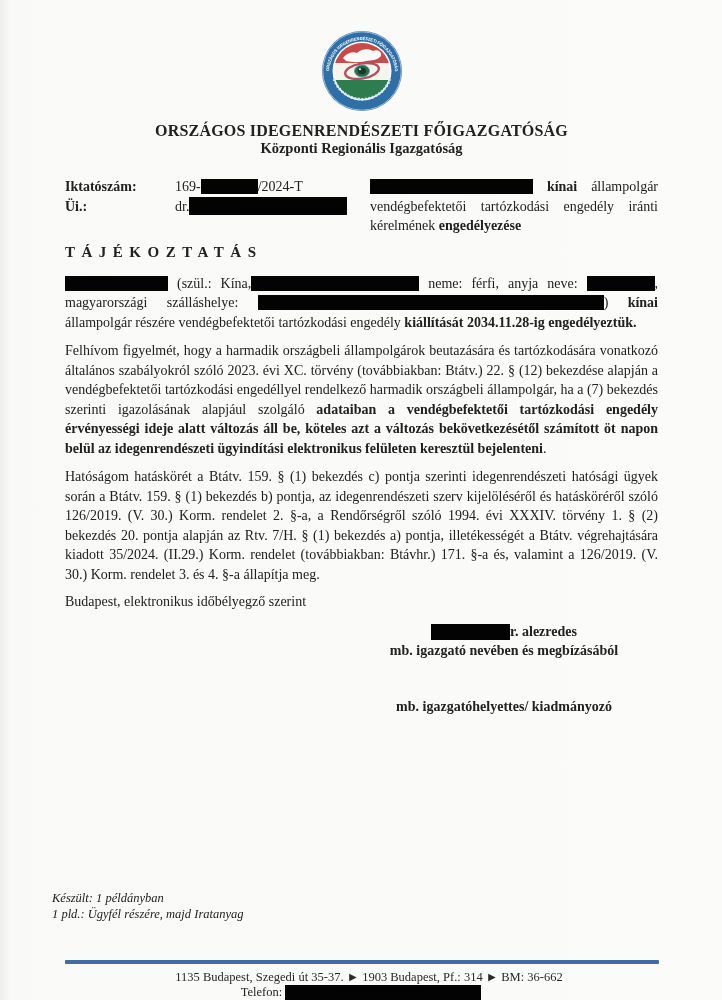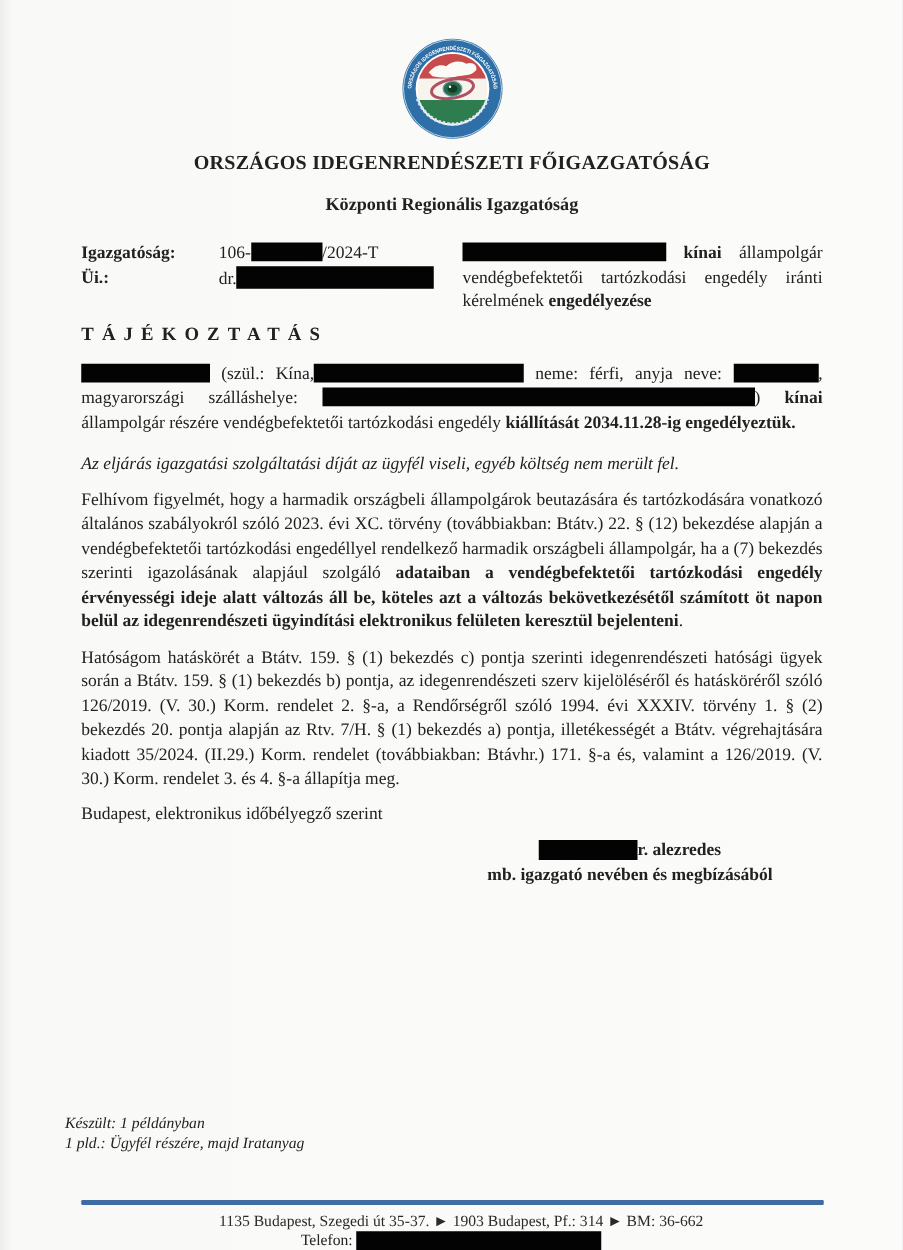--- a/index.html
+++ b/index.html
@@ -20,21 +20,21 @@
 
   .agency-title {
     margin-top: 8px;
     text-align: center;
     font-weight: bold;
     font-size: 16px;
     line-height: 18px;
     letter-spacing: 0.2px;
   }
   .agency-subtitle {
-    margin-top: 16px;
+    margin-top: 0;
     text-align: center;
     font-weight: bold;
     font-size: 14.5px;
     line-height: 16px;
   }
 
   .meta { display: flex; margin-top: 21px; font-size: 14px; line-height: 19.5px; }
   .meta-left { width: 305px; flex: 0 0 305px; }
   .meta-left .mrow { display: flex; }
   .meta-left .mlabel { width: 110px; flex: 0 0 110px; font-weight: bold; }
@@ -141,22 +141,22 @@
       </text>
       <path d="M 13 53 A 29.5 29.5 0 0 0 69 53" fill="none" stroke="#d9e6f2" stroke-width="2.6" stroke-dasharray="2 1.6"></path>
     </svg>
 
     <div class="agency-title">ORSZÁGOS IDEGENRENDÉSZETI FŐIGAZGATÓSÁG</div>
     <div class="agency-subtitle">Központi Regionális Igazgatóság</div>
 
     <div class="meta">
       <div class="meta-left">
         <div class="mrow">
-          <span class="mlabel">Igazgatóság:</span>
-          <span class="mvalue"><span>106-</span><span class="redact" style="width:57px"></span><span>/2024-T</span></span>
+          <span class="mlabel">Iktatószám:</span>
+          <span class="mvalue"><span>169-</span><span class="redact" style="width:57px"></span><span>/2024-T</span></span>
         </div>
         <div class="mrow">
           <span class="mlabel">Üi.:</span>
           <span class="mvalue"><span>dr.</span><span class="redact tall" style="width:158px"></span></span>
         </div>
       </div>
       <div class="meta-right">
         <span class="mvalue"><span class="redact" style="width:163px"></span>
           <b>kínai</b>
           <span>állampolgár vendégbefektetői tartózkodási engedély iránti kérelmének</span>
@@ -169,35 +169,35 @@
     <div class="para first"><span class="redact" style="width:103px"></span>
       <span>(szül.: Kína,</span><span class="redact" style="width:168px"></span>
       <span>neme: férfi, anyja neve:</span>
       <span class="redact" style="width:68px"></span><span>,</span>
       <span>magyarországi szálláshelye:</span>
       <span class="redact" style="width:346px"></span><span>)</span>
       <b>kínai</b>
       <span>állampolgár részére vendégbefektetői tartózkodási engedély</span>
       <b>kiállítását 2034.11.28-ig engedélyeztük.</b></div>
 
-    <div class="fee-note">Az eljárás igazgatási szolgáltatási díját az ügyfél viseli, egyéb költség nem merült fel.</div>
 
     <div class="para"><span>Felhívom figyelmét, hogy a harmadik országbeli állampolgárok beutazására és tartózkodására vonatkozó általános szabályokról szóló 2023. évi XC. törvény (továbbiakban: Btátv.) 22. § (12) bekezdése alapján a vendégbefektetői tartózkodási engedéllyel rendelkező harmadik országbeli állampolgár, ha a (7) bekezdés szerinti igazolásának alapjául szolgáló</span>
       <b>adataiban a vendégbefektetői tartózkodási engedély érvényességi ideje alatt változás áll be, köteles azt a változás bekövetkezésétől számított öt napon belül az idegenrendészeti ügyindítási elektronikus felületen keresztül bejelenteni</b><span>.</span></div>
 
     <div class="para">Hatóságom hatáskörét a Btátv. 159. § (1) bekezdés c) pontja szerinti idegenrendészeti hatósági ügyek során a Btátv. 159. § (1) bekezdés b) pontja, az idegenrendészeti szerv kijelöléséről és hatásköréről szóló 126/2019. (V. 30.) Korm. rendelet 2. §-a, a Rendőrségről szóló 1994. évi XXXIV. törvény 1. § (2) bekezdés 20. pontja alapján az Rtv. 7/H. § (1) bekezdés a) pontja, illetékességét a Btátv. végrehajtására kiadott 35/2024. (II.29.) Korm. rendelet (továbbiakban: Btávhr.) 171. §-a és, valamint a 126/2019. (V. 30.) Korm. rendelet 3. és 4. §-a állapítja meg.</div>
 
     <div class="place-line">Budapest, elektronikus időbélyegző szerint</div>
 
     <div class="sig-block s1">
       <div><span class="redact" style="width:79px"></span><span>r. alezredes</span></div>
       <div>mb. igazgató nevében és megbízásából</div>
     </div>
 
     <div class="sig-block s2">
+      <div>mb. igazgatóhelyettes/ kiadmányozó</div>
     </div>
 
   </div>
 
   <div class="copies">
     <div>Készült: 1 példányban</div>
     <div>1 pld.: Ügyfél részére, majd Iratanyag</div>
   </div>
 
   <div class="footer-rule"></div>

